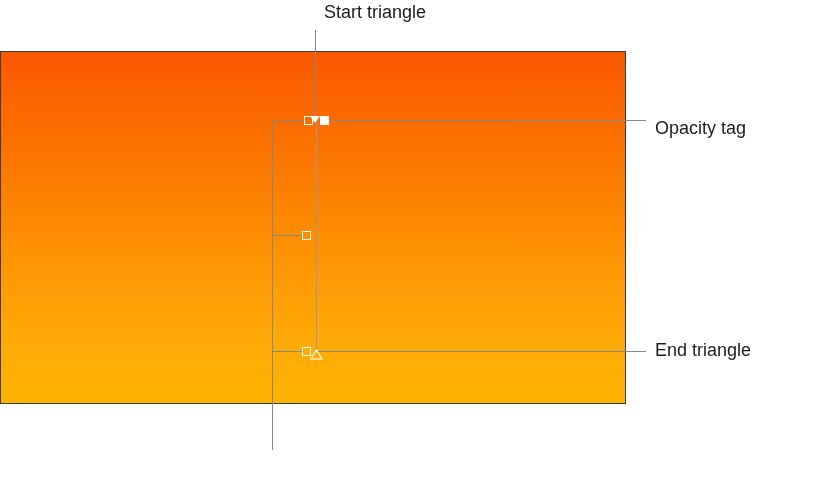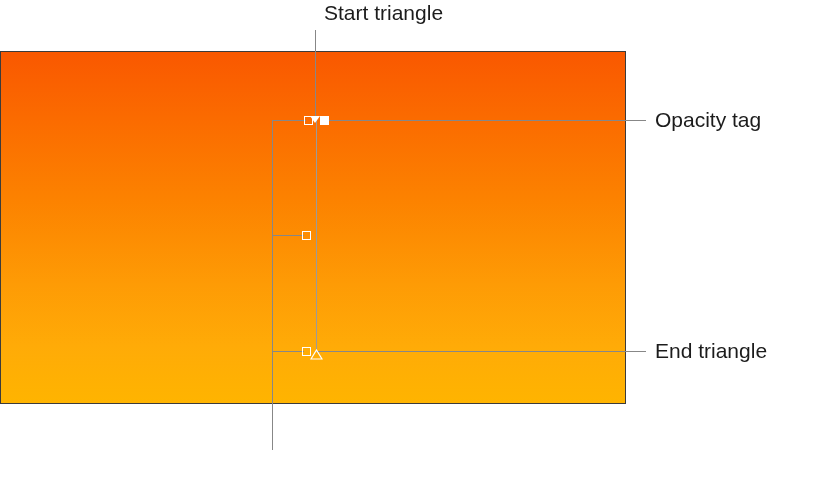--- a/index.html
+++ b/index.html
@@ -75,37 +75,37 @@
     height: 0;
     border-left: 5px solid transparent;
     border-right: 5px solid transparent;
     border-top: 7px solid #ffffff;
   }
 
   
   .label {
     position: absolute;
     color: #1c1c1c;
-    font-size: 21px;
+    font-size: 18px;
     line-height: 25px;
     white-space: nowrap;
   }
 </style>
 </head>
 <body>
 
 <div id="stage">
 
   <div class="gradient-box"></div>
 
   <div class="label" style="left:324px; top:0px;">Start triangle</div>
   <div class="leader v" style="left:315px; top:30px; height:90px;"></div>
 
   <div class="leader h" style="left:326px; top:120px; width:320px;"></div>
-  <div class="label" style="left:655px; top:107px;">Opacity tag</div>
+  <div class="label" style="left:655px; top:116px;">Opacity tag</div>
 
   <div class="leader h" style="left:318px; top:351px; width:328px;"></div>
   <div class="label" style="left:655px; top:338px;">End triangle</div>
 
   <div class="leader v" style="left:272px; top:120px; height:330px;"></div>
   <div class="leader h" style="left:272px; top:120px; width:34px;"></div>
   <div class="leader h" style="left:272px; top:235px; width:32px;"></div>
   <div class="leader h" style="left:272px; top:351px; width:32px;"></div>
 
   <div class="tag-rail" style="left:316px; top:120px; height:232px;"></div>

